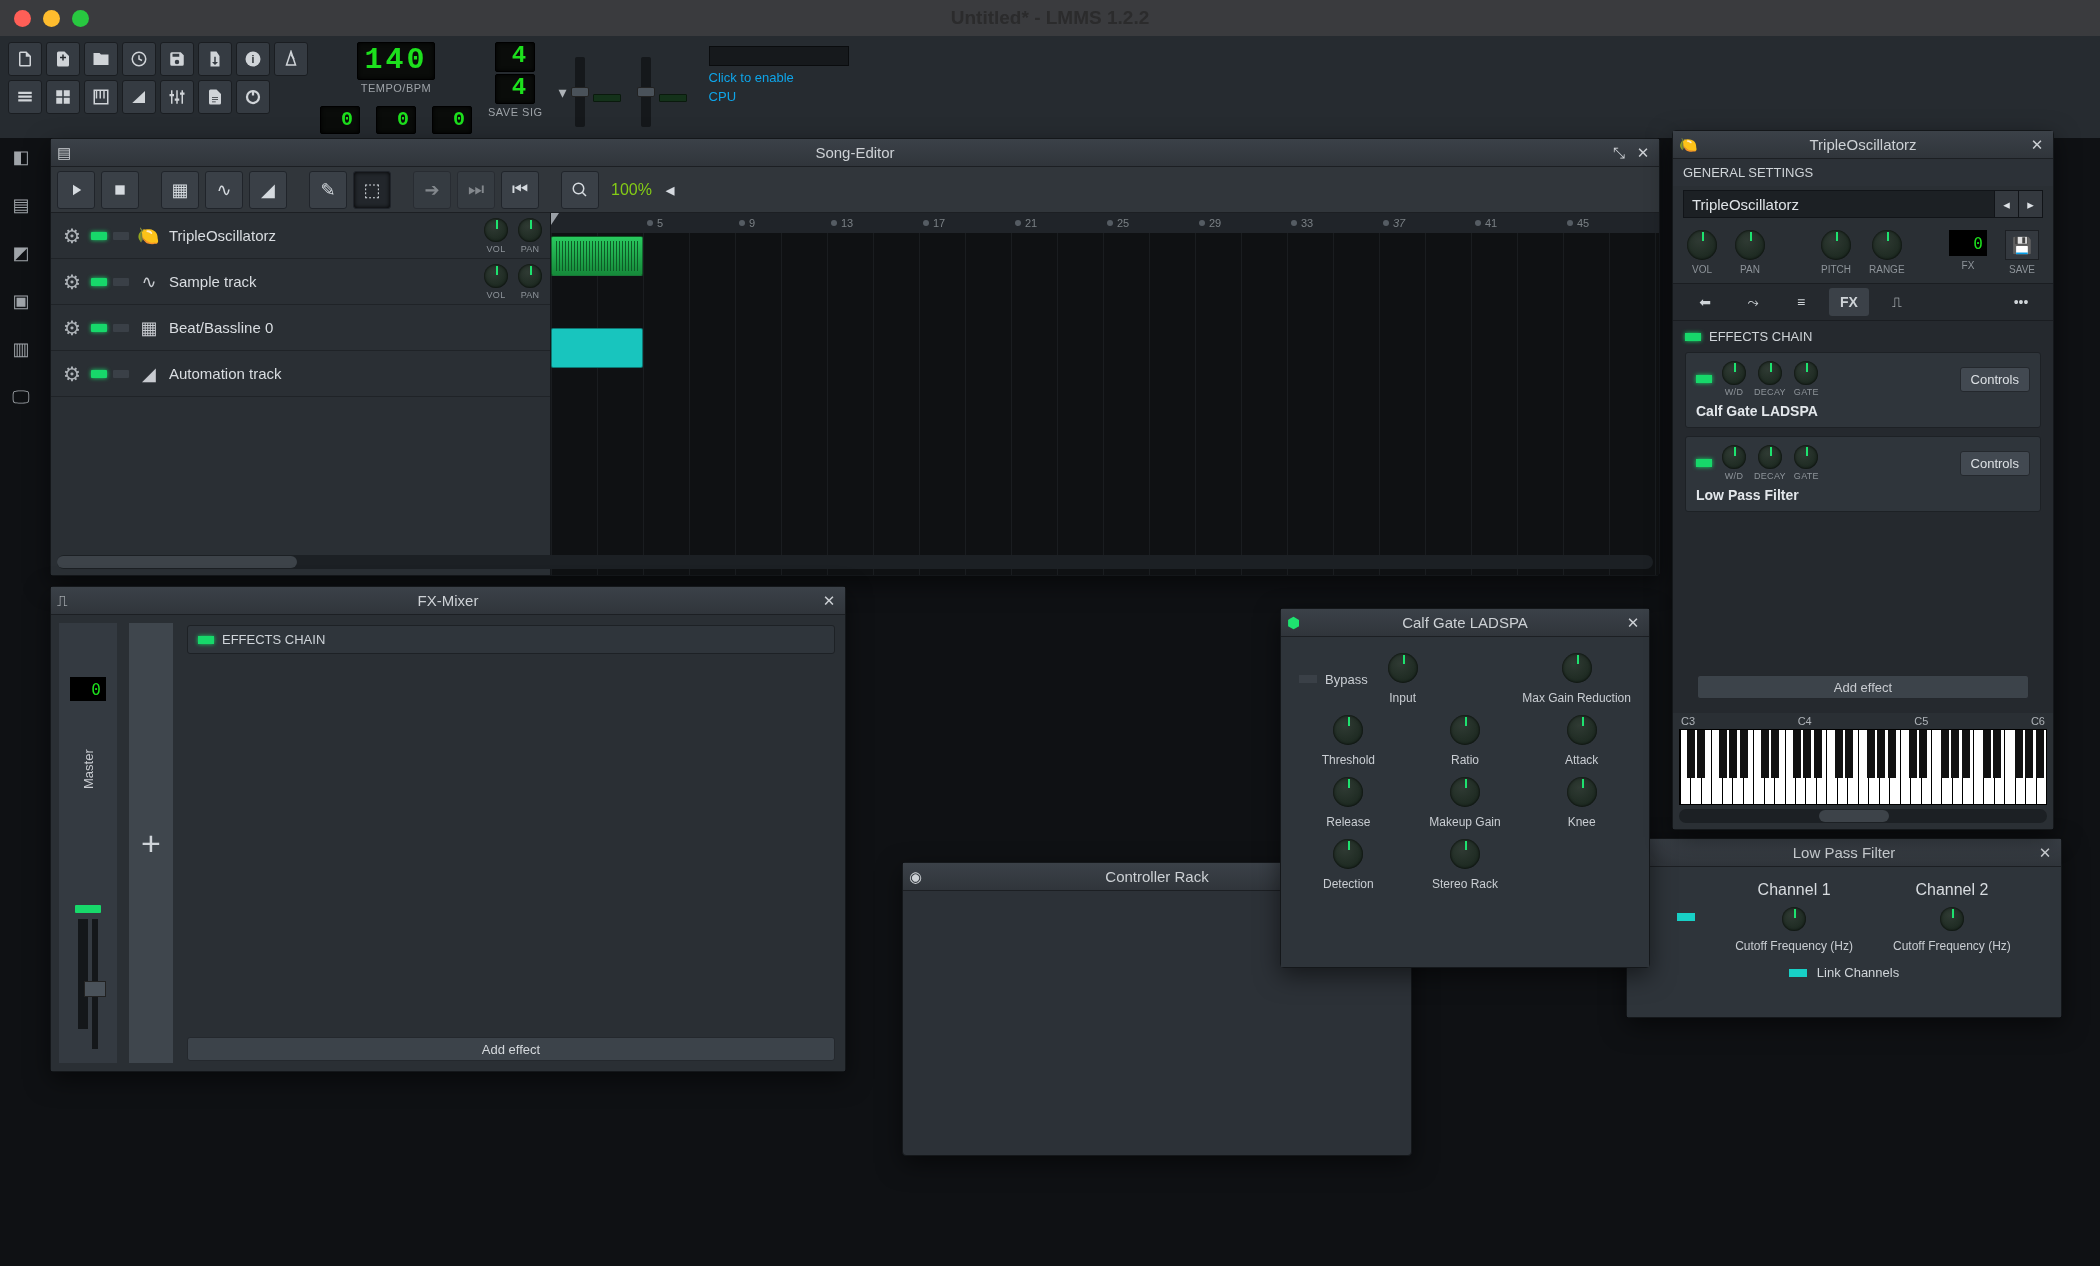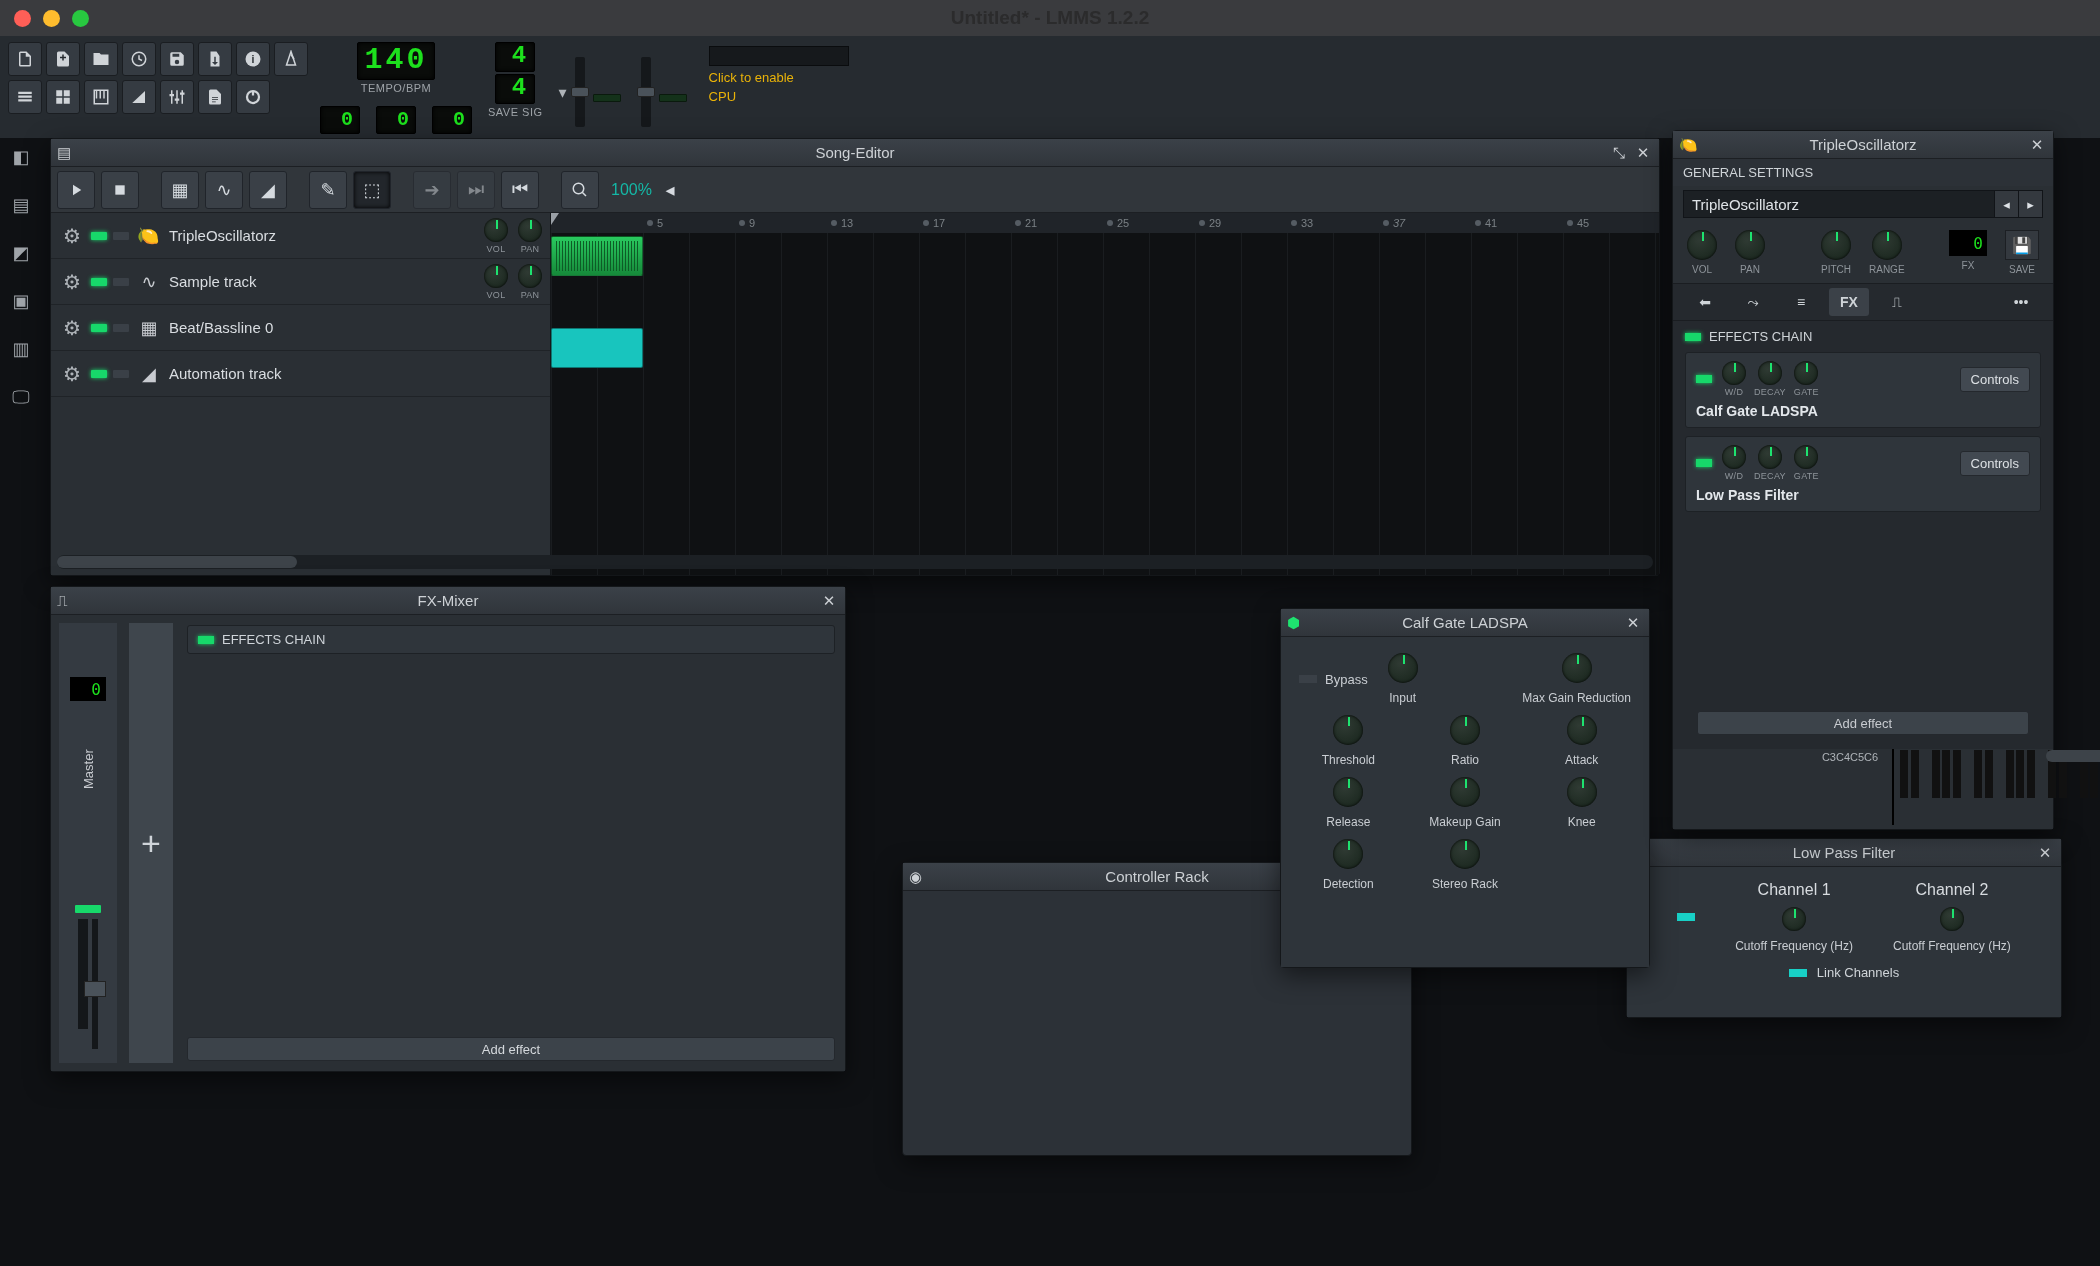--- a/index.html
+++ b/index.html
@@ -27,41 +27,41 @@
 .lcd.sm { font-size: 20px; height: 28px; }
 .lcd-label { font-size: 11px; color: #9ea3a8; letter-spacing: 0.5px; }
 
 .fader-block { display: flex; align-items: center; gap: 8px; padding: 10px 8px 0; }
 .vfader { width: 10px; height: 70px; background: #15181b; border-radius: 2px; position: relative; }
 .vfader .hndl { position: absolute; left: -4px; width: 18px; height: 10px; background: #4a525a; border: 1px solid #222; border-radius: 2px; top: 30px; }
 .vfader .tick { position:absolute; left:3px; right:3px; height:1px; background:#2b3136;}
 .mini-ind { width: 28px; height: 8px; background: #14321a; border:1px solid #0a1a0d; border-radius:1px; margin-top:12px;}
 
 .cpu-block { padding: 10px 10px 0; display:flex; flex-direction:column; gap:4px;}
-.cpu-text { font-size: 13px; color: #eab308; }
+.cpu-text { font-size: 13px; color: #0ea5e9; }
 .cpu-bar { width: 140px; height: 20px; background: #16191c; border:1px solid #0a0c0e; }
 
 
 .left-rail { position: absolute; left: 0; top: 138px; width: 42px; display: flex; flex-direction: column; gap: 18px; padding-top: 4px; align-items: center; }
 .rail-btn { width: 30px; height: 30px; display:flex; align-items:center; justify-content:center; color:#9fa4a9; cursor:pointer; font-size:18px;}
 
 
 .win { position: absolute; background: #2c3137; border: 1px solid #14171a; border-radius: 4px; box-shadow: 0 8px 24px rgba(0,0,0,.5); display:flex; flex-direction:column; }
 .win-title { height: 28px; background: linear-gradient(#3b4148,#30353b); display: flex; align-items: center; justify-content: center; font-size: 15px; color: #cdd1d5; position: relative; border-bottom: 1px solid #1c1f23; }
 .win-title .ticon { position: absolute; left: 6px; display:flex; align-items:center; gap:4px;}
 .win-title .tclose { position: absolute; right: 6px; cursor: pointer; width:20px; height:20px; display:flex; align-items:center; justify-content:center; color:#cdd1d5;}
 .win-title .tmax { position: absolute; right: 30px; cursor:pointer; width:20px; height:20px; display:flex; align-items:center; justify-content:center; color:#cdd1d5;}
 
 
 .song-ed { left: 50px; top: 138px; width: 1610px; height: 438px; }
 .se-toolbar { height: 46px; background: #31363b; display: flex; align-items: center; padding: 0 6px; gap: 6px; border-bottom:1px solid #1c1f23;}
 .se-btn { width: 38px; height: 38px; background: #3a4047; border: 1px solid #20242a; border-radius: 3px; display:flex; align-items:center; justify-content:center; cursor:pointer; color:#d5dadf; font-size:18px;}
 .se-btn.active { background: #22262b; box-shadow: inset 0 0 4px #000; }
 .se-sep { width: 10px; }
-.se-zoom { color:#14b8a6; font-size:16px; margin-left:6px;}
+.se-zoom { color:#84cc16; font-size:16px; margin-left:6px;}
 
 .se-body { flex:1; display:flex; position:relative; background:#14171a; overflow:hidden;}
 .track-head-col { width: 500px; background:#2a2f34; display:flex; flex-direction:column; border-right:1px solid #14171a;}
 .timeline { position:absolute; left:500px; right:0; top:0; height:20px; background:#202429; display:flex; align-items:center; font-size:11px; color:#7a8085; overflow:hidden;}
 .timeline .tick { position:absolute; top:0; bottom:0; display:flex; align-items:center;}
 .timeline .tick::before { content:""; width:6px; height:6px; border-radius:50%; background:#555c63; margin-right:4px;}
 .playhead { position:absolute; top:0; width:16px; height:12px; background:#9aa0a6; clip-path: polygon(0 0,100% 0,50% 100%); }
 .tracks-grid { position:absolute; left:500px; right:0; top:20px; bottom:0; background:#0f1113;
   background-image: repeating-linear-gradient(to right, #1a1d20 0, #1a1d20 1px, transparent 1px, transparent 46px);
 }
@@ -149,21 +149,21 @@
 .fx-chain { padding:8px 12px; background:#25292e;}
 .fx-chain-head { display:flex; align-items:center; gap:8px; font-size:13px; color:#cfd4d8; margin-bottom:8px;}
 .fx-item { background:#2f353b; border:1px solid #1d2125; border-radius:3px; padding:8px 10px; margin-bottom:8px;}
 .fx-item-top { display:flex; align-items:center; gap:10px;}
 .fx-item .led { width:16px; height:8px;}
 .fx-item-knobs { display:flex; gap:8px;}
 .ctrl-btn { background:#424951; border:1px solid #24282d; border-radius:3px; padding:4px 10px; font-size:13px; color:#dce0e4; cursor:pointer; margin-left:auto;}
 .fx-item-name { font-size:14px; color:#e3e7eb; font-weight:600; margin-top:6px;}
 .instr-add-effect { margin:0 12px 6px; height:24px; background:#3c434a; border:1px solid #24282d; border-radius:3px; display:flex; align-items:center; justify-content:center; font-size:13px; cursor:pointer;}
 
-.piano { display:flex; margin-top:auto;justify-content:center;}
+.piano { display:flex; flex-direction:column; margin-top:auto;justify-content:center;}
 .piano-labels { display:flex; font-size:11px; color:#aeb3b8; padding:2px 8px; justify-content:space-between;}
 .piano-keys { height:76px; background:#fff; position:relative; margin:0 6px 4px; border:1px solid #000;
   background-image: repeating-linear-gradient(to right, #000 0, #000 1px, #fff 1px, #fff calc(100%/35));
 }
 .piano-keys .blacks { position:absolute; inset:0;}
 .bkey { position:absolute; top:0; height:48px; width:8px; background:#111;}
 .piano-scroll { height:14px; background:#1c2024; margin:0 6px 6px; border-radius:7px; position:relative;}
 .piano-scroll .th { position:absolute; left:140px; width:70px; top:1px; bottom:1px; background:#3d4349; border-radius:6px;}
 
 

